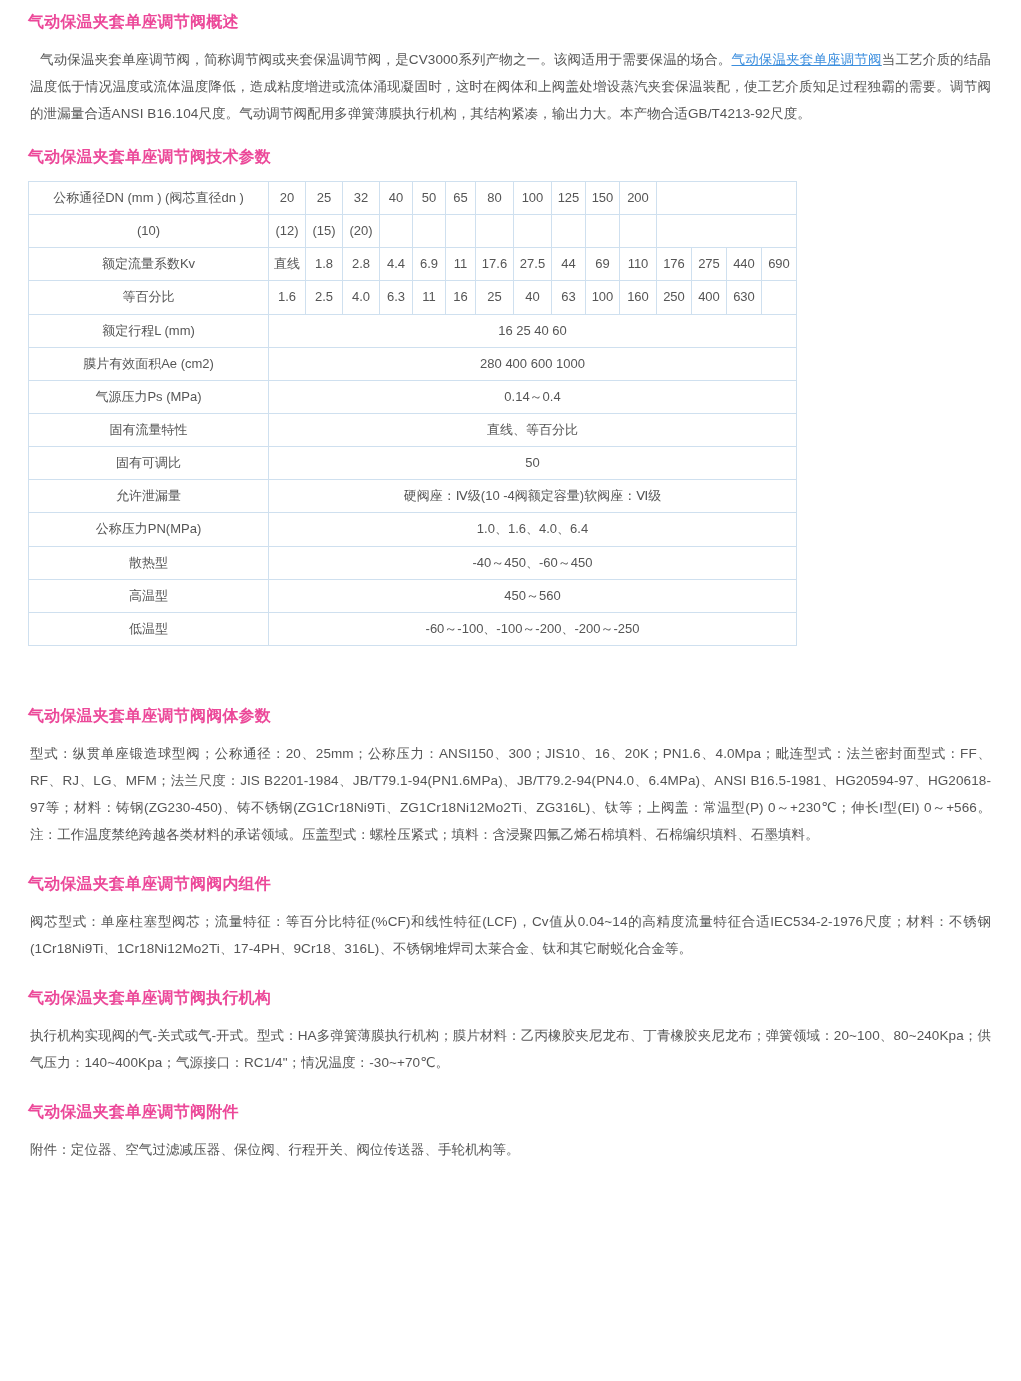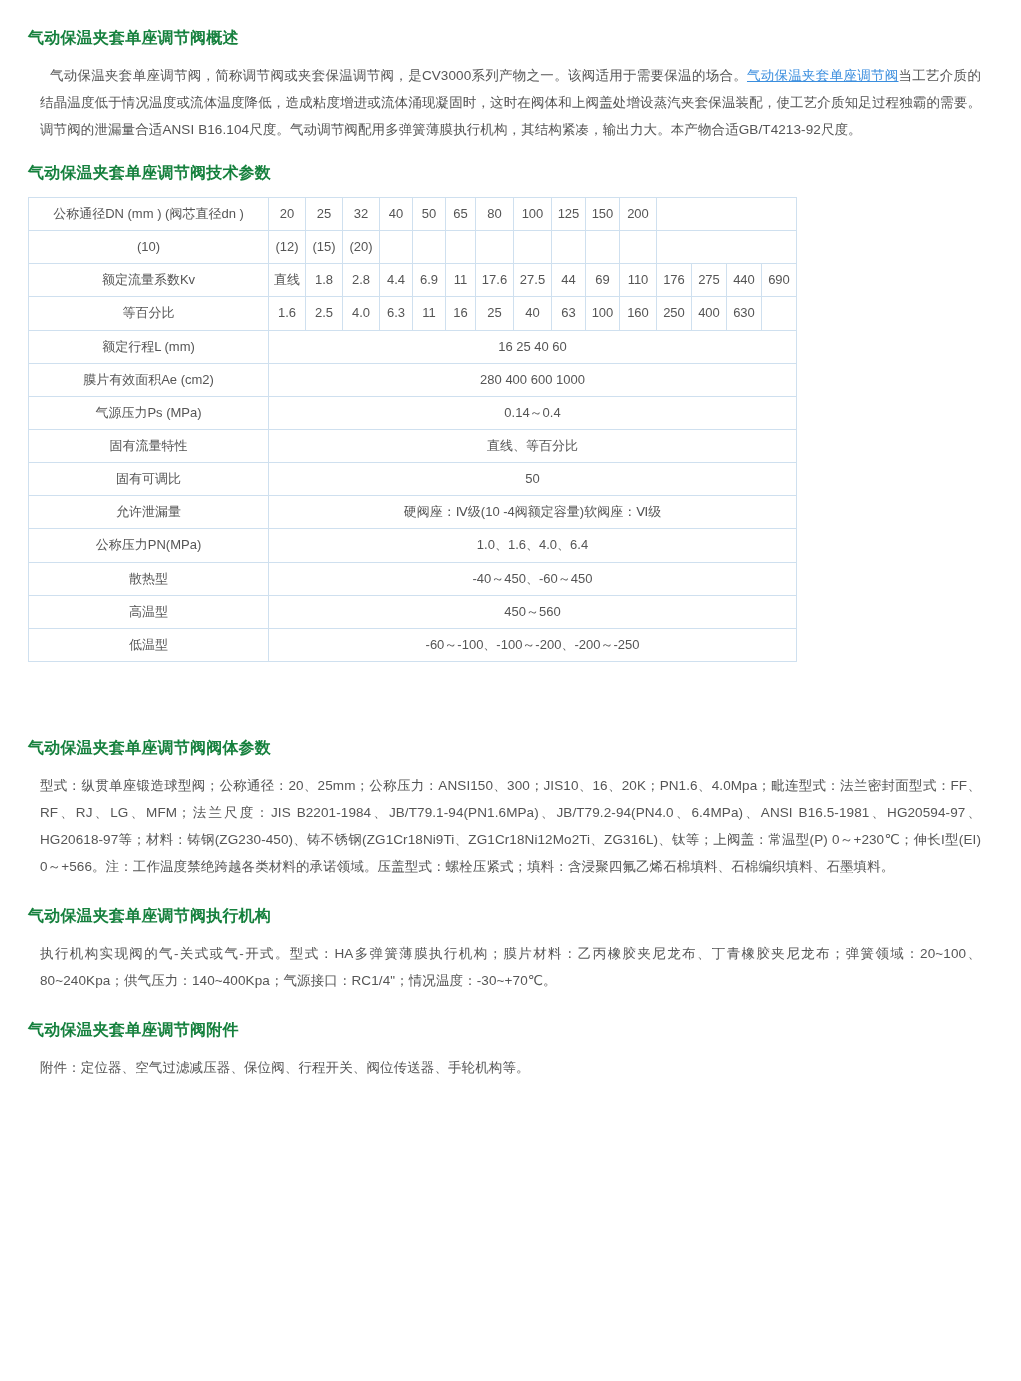--- a/index.html
+++ b/index.html
@@ -15,33 +15,33 @@
     -webkit-font-smoothing: antialiased;
   }
   .page {
     width: 1021px;
     padding: 10px 28px 20px 28px;
   }
 
   h2.section-title {
     font-size: 16px;
     font-weight: bold;
-    color: #15803d;
-    margin: 16px 0 12px 0;
+    color: #ec4899;
+    margin: 0 0 12px 0;
     letter-spacing: 0.2px;
     line-height: 1.5;
   }
   .section-block { margin-bottom: 24px; }
   .section-block.tight { margin-bottom: 18px; }
 
   p.body-text {
     font-size: 13.5px;
     line-height: 2.0;
     color: #555555;
-    margin: 12px;
+    margin: 2px;
     text-align: justify;
     letter-spacing: 0.1px;
   }
   p.body-text.indent { text-indent: 10px; }
 
   a.inline-link {
     color: #3b8ede;
     text-decoration: underline;
   }
 
@@ -220,20 +220,24 @@
     </table>
   </div>
 
   <div class="spacer-md"></div>
 
   <div class="section-block">
     <h2 class="section-title">气动保温夹套单座调节阀阀体参数</h2>
     <p class="body-text">型式：纵贯单座锻造球型阀；公称通径：20、25mm；公称压力：ANSI150、300；JIS10、16、20K；PN1.6、4.0Mpa；毗连型式：法兰密封面型式：FF、RF、RJ、LG、MFM；法兰尺度：JIS B2201-1984、JB/T79.1-94(PN1.6MPa)、JB/T79.2-94(PN4.0、6.4MPa)、ANSI B16.5-1981、HG20594-97、HG20618-97等；材料：铸钢(ZG230-450)、铸不锈钢(ZG1Cr18Ni9Ti、ZG1Cr18Ni12Mo2Ti、ZG316L)、钛等；上阀盖：常温型(P) 0～+230℃；伸长I型(EI) 0～+566。注：工作温度禁绝跨越各类材料的承诺领域。压盖型式：螺栓压紧式；填料：含浸聚四氟乙烯石棉填料、石棉编织填料、石墨填料。</p>
   </div>
 
+  <div class="section-block">
+    <h2 class="section-title">气动保温夹套单座调节阀阀内组件</h2>
+    <p class="body-text">阀芯型式：单座柱塞型阀芯；流量特征：等百分比特征(%CF)和线性特征(LCF)，Cv值从0.04~14的高精度流量特征合适IEC534-2-1976尺度；材料：不锈钢(1Cr18Ni9Ti、1Cr18Ni12Mo2Ti、17-4PH、9Cr18、316L)、不锈钢堆焊司太莱合金、钛和其它耐蜕化合金等。</p>
+  </div>
 
   <div class="section-block">
     <h2 class="section-title">气动保温夹套单座调节阀执行机构</h2>
     <p class="body-text">执行机构实现阀的气-关式或气-开式。型式：HA多弹簧薄膜执行机构；膜片材料：乙丙橡胶夹尼龙布、丁青橡胶夹尼龙布；弹簧领域：20~100、80~240Kpa；供气压力：140~400Kpa；气源接口：RC1/4"；情况温度：-30~+70℃。</p>
   </div>
 
   <div class="section-block">
     <h2 class="section-title">气动保温夹套单座调节阀附件</h2>
     <p class="body-text">附件：定位器、空气过滤减压器、保位阀、行程开关、阀位传送器、手轮机构等。</p>
   </div>

